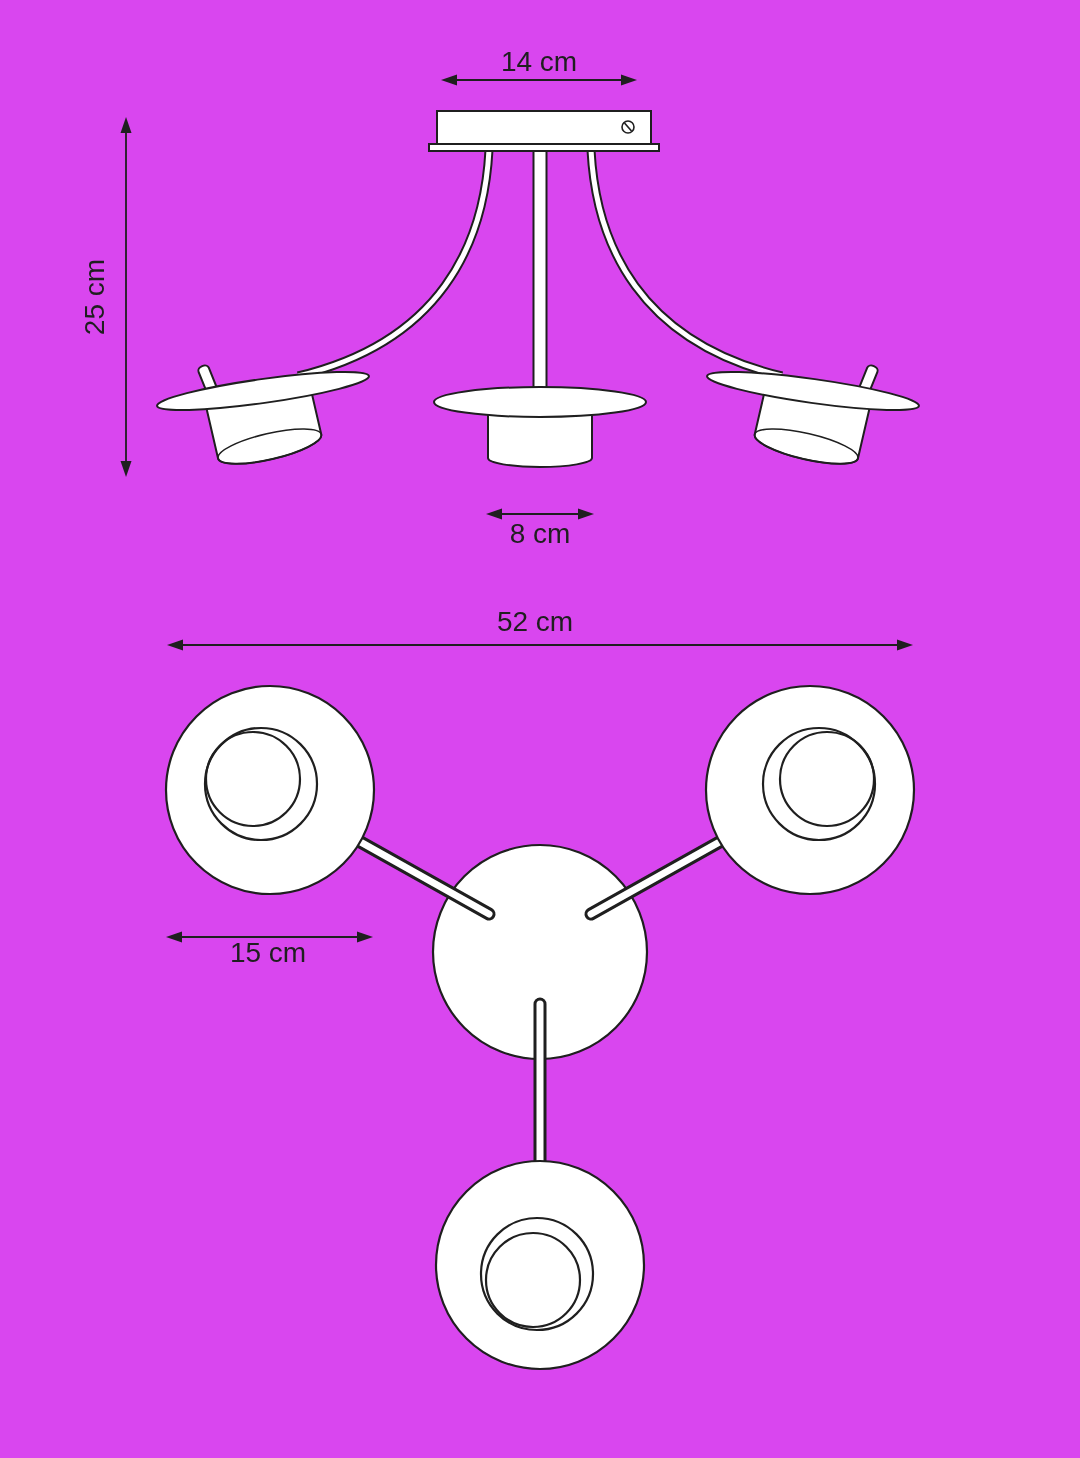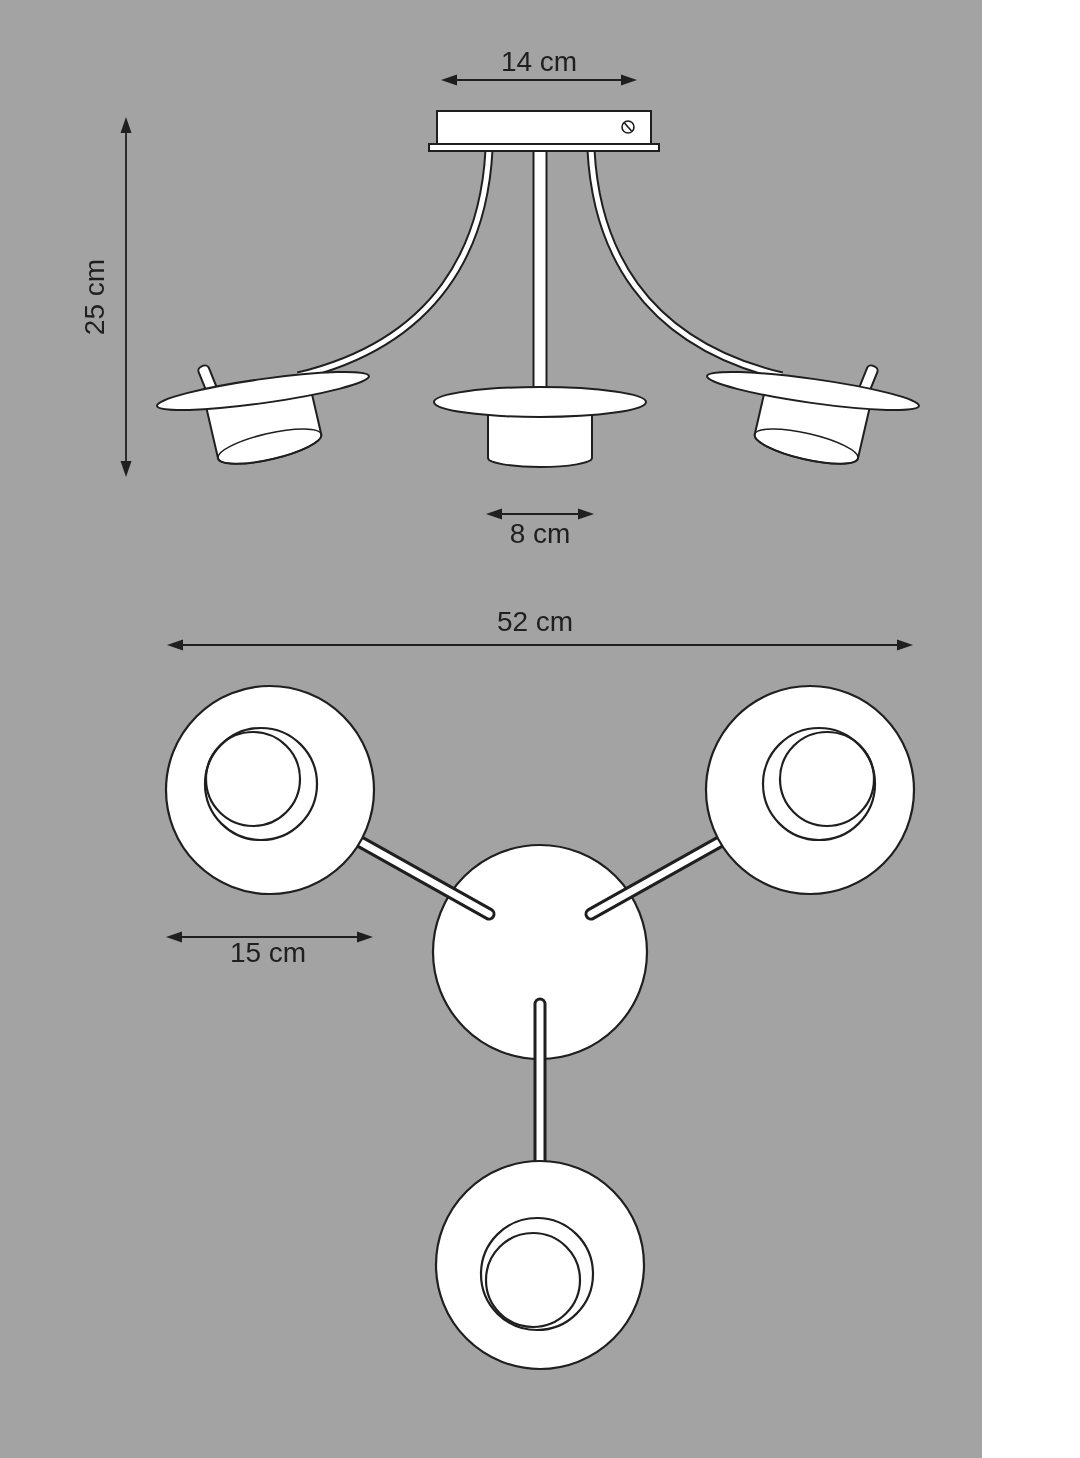--- a/index.html
+++ b/index.html
@@ -2,23 +2,23 @@
 <html><head>
 <meta charset="utf-8">
 <style>
   html, body {
     margin: 0;
     padding: 0;
     background: #ffffff;
   }
   .sheet {
     position: relative;
-    width: 982px;
+    width: 1080px;
     height: 1458px;
-    background: #a3a3a3;
+    background: #d946ef;
     overflow: hidden;
   }
   svg { display: block; }
 
   
   .ln   { stroke: #1f1f1f; stroke-width: 2; fill: none; }
   .thin { stroke-width: 1.6; }
   .ring { stroke: #1f1f1f; stroke-width: 2.2; fill: none; }
 
   

